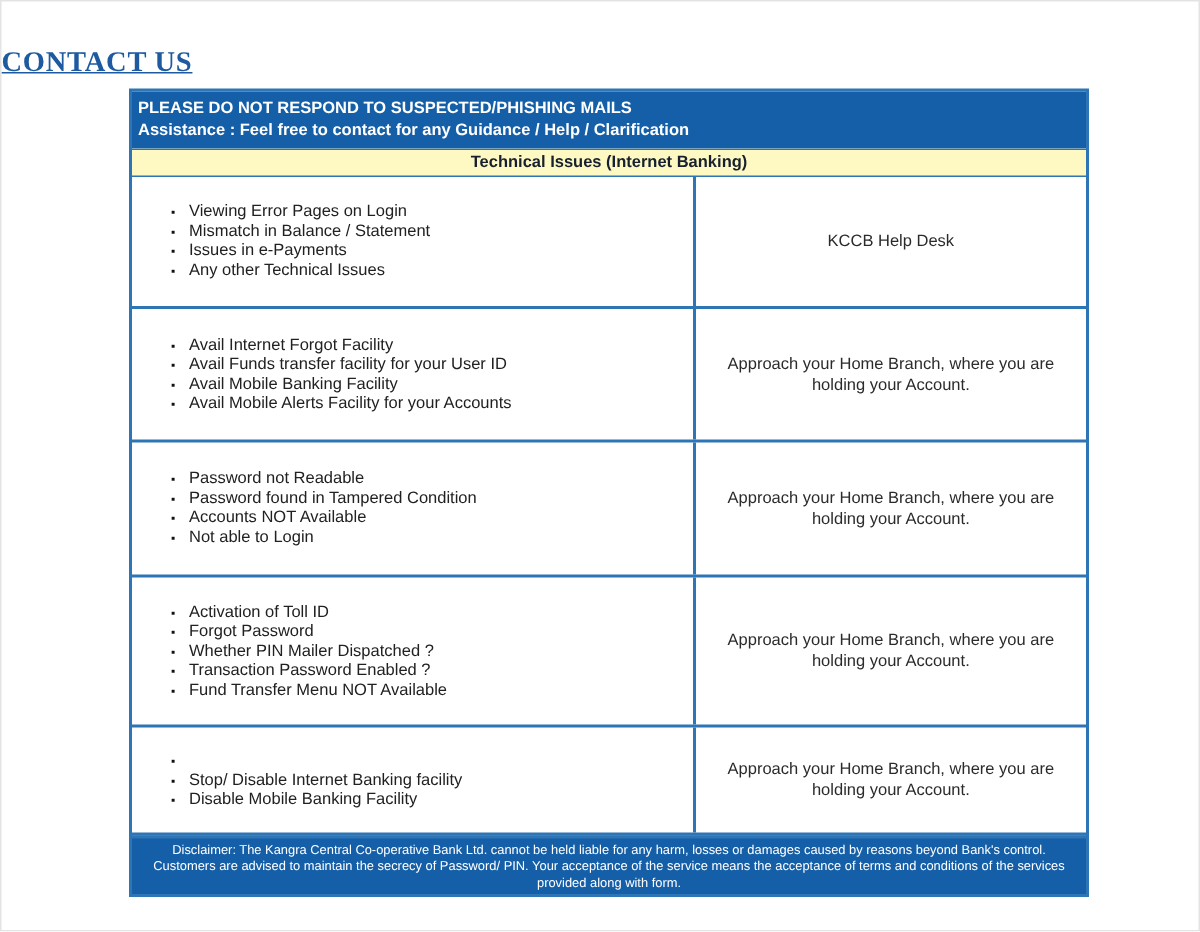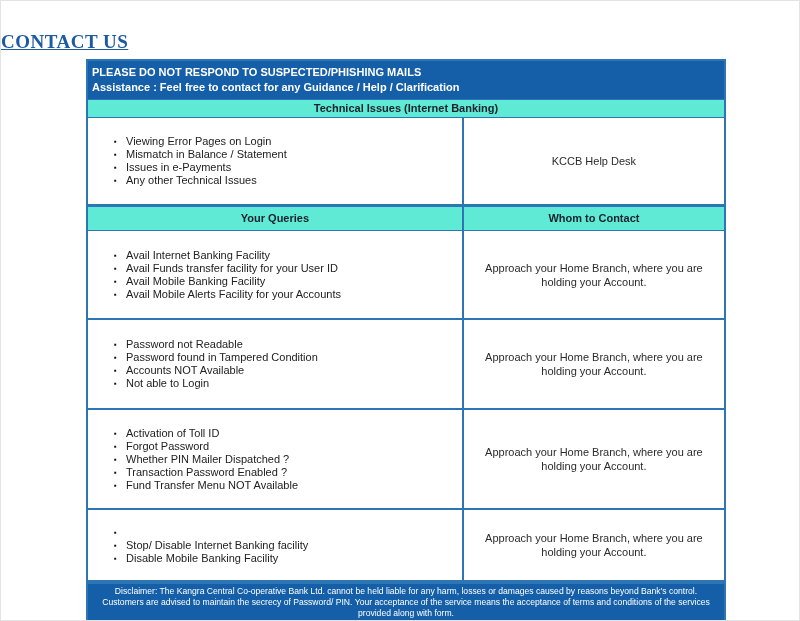--- a/index.html
+++ b/index.html
@@ -34,21 +34,21 @@
   .banner {
     background: #155fa8;
     color: #ffffff;
     text-align: left;
     font-weight: bold;
     font-size: 11px;
     line-height: 14.5px;
     padding: 4px 4px 5px 4px;
   }
   .yellow-bar {
-    background: #5eead4;
+    background: #fef9c3;
     color: #17202e;
     font-weight: bold;
     font-size: 11px;
     text-align: center;
     border-top: 1px solid #2e75b6;
     border-bottom: 1px solid #2e75b6;
   }
   .yellow-single { padding: 2px 0 3px 0; }
   .yellow-split { display: flex; }
   .yellow-split .y-left {
@@ -148,31 +148,27 @@
               <span class="bullet">▪</span>
               <span>Any other Technical Issues</span>
             </li>
         </ul>
       </div>
       <div class="cell-right">
         <div>KCCB Help Desk</div>
       </div>
     </div>
 
-    <div class="yellow-bar yellow-split">
-      <div class="y-left">Your Queries</div>
-      <div class="y-right">Whom to Contact</div>
-    </div>
 
     <div class="t-row h-row2">
       <div class="cell-left">
         <ul class="bullets">
           <li>
               <span class="bullet">▪</span>
-              <span>Avail Internet Banking Facility</span>
+              <span>Avail Internet Forgot Facility</span>
             </li>
           <li>
               <span class="bullet">▪</span>
               <span>Avail Funds transfer facility for your User ID</span>
             </li>
           <li>
               <span class="bullet">▪</span>
               <span>Avail Mobile Banking Facility</span>
             </li>
           <li>

